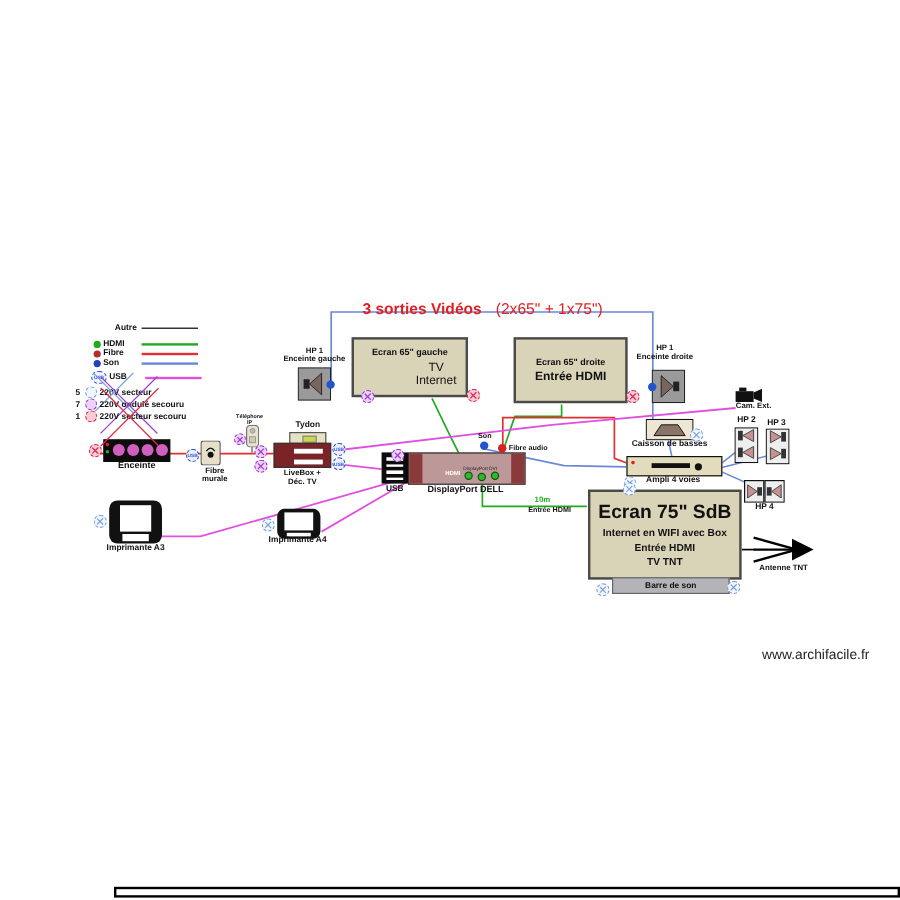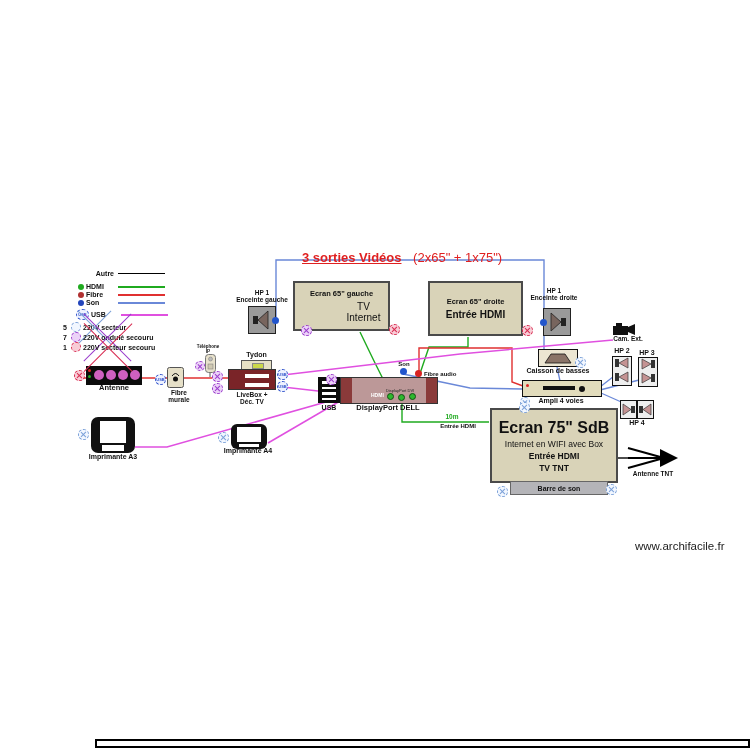--- a/index.html
+++ b/index.html
@@ -56,21 +56,21 @@
     <polyline points="135,447 167,447 340,398" fill="none" stroke="#e050e0" stroke-width="1.5"></polyline>
     <polyline points="268,443 340,401" fill="none" stroke="#e050e0" stroke-width="1.5"></polyline>
     <polyline points="613,340 460,354 283,375" fill="none" stroke="#e050e0" stroke-width="1.5"></polyline>
     <polyline points="283,387 318,391" fill="none" stroke="#e050e0" stroke-width="1.5"></polyline>
 
     <polyline points="618,458 629,458" fill="none" stroke="#000" stroke-width="1.4"></polyline>
     <polyline points="210,371 210,377" fill="none" stroke="#555" stroke-width="1"></polyline>
   </svg>
 
   <div class="abs lblz" style="left:302px;top:250px;font-size:13px;color:#e02020;white-space:nowrap;">
-    <span style="font-weight:bold;text-decoration:underline;">3 sorties Vidéos</span>
+    <span style="font-weight:bold;">3 sorties Vidéos</span>
     <span style="margin-left:8px;">(2x65" + 1x75")</span>
   </div>
 
   <div class="lrow" style="left:64px;top:270px;">
     <span style="width:50px;text-align:right;">Autre</span>
     <span class="swatch" style="background:#000;height:1.5px;"></span>
   </div>
   <div class="lrow" style="left:78px;top:283px;">
     <span class="ldot" style="background:#1faa1f;"></span>
     <span style="width:28px;">HDMI</span>
@@ -200,21 +200,21 @@
   <div class="abs dev" style="left:522px;top:380px;width:80px;height:17px;background:#e2dcbc;border:1px solid #111;box-sizing:border-box;">
     <div class="abs" style="left:3px;top:3px;width:3px;height:3px;background:#d22;border-radius:50%;"></div>
     <div class="abs" style="left:20px;top:5px;width:32px;height:4px;background:#111;"></div>
     <div class="abs" style="left:56px;top:5px;width:6px;height:6px;background:#111;border-radius:50%;"></div>
   </div>
   <div class="outlet o-sect" style="left:520px;top:397px;width:10px;height:10px;"></div>
   <div class="lbl lblz" style="left:531px;top:397px;width:60px;font-size:7px;"><span>Ampli 4 voies</span></div>
 
   <div class="box65" style="left:490px;top:408px;width:128px;height:75px;gap:2px;">
     <span style="font-size:16px;font-weight:bold;">Ecran 75" SdB</span>
-    <span style="font-size:8.5px;font-weight:normal;">Internet en WIFI avec Box</span>
+    <span style="font-size:8.5px;font-weight:bold;">Internet en WIFI avec Box</span>
     <span style="font-size:8.5px;font-weight:bold;">Entrée HDMI</span>
     <span style="font-size:8.5px;font-weight:bold;">TV TNT</span>
   </div>
   <div class="outlet o-sect" style="left:519px;top:402px;width:11px;height:11px;"></div>
   <div class="abs dev" style="left:510px;top:481px;width:98px;height:14px;background:#b4b4b8;border:1px solid #666;box-sizing:border-box;display:flex;align-items:center;justify-content:center;">
     <span style="font-size:7px;font-weight:bold;">Barre de son</span>
   </div>
   <div class="outlet o-sect" style="left:497px;top:486px;width:11px;height:11px;"></div>
   <div class="outlet o-sect" style="left:606px;top:484px;width:11px;height:11px;"></div>
 
@@ -230,21 +230,21 @@
 
   <div class="abs dev" style="left:86px;top:366px;width:56px;height:19px;background:#0c0c0c;">
     <div class="abs" style="left:2px;top:3px;width:3px;height:3px;background:#d22;border-radius:50%;"></div>
     <div class="abs" style="left:2px;top:9px;width:3px;height:3px;background:#2a2;border-radius:50%;"></div>
     <div class="abs" style="left:8px;top:4px;width:10px;height:10px;background:#d060c0;border-radius:50%;"></div>
     <div class="abs" style="left:20px;top:4px;width:10px;height:10px;background:#d060c0;border-radius:50%;"></div>
     <div class="abs" style="left:32px;top:4px;width:10px;height:10px;background:#d060c0;border-radius:50%;"></div>
     <div class="abs" style="left:44px;top:4px;width:10px;height:10px;background:#d060c0;border-radius:50%;"></div>
   </div>
   <div class="outlet o-sec" style="left:74px;top:370px;width:11px;height:11px;"></div>
-  <div class="lbl lblz" style="left:86px;top:384px;width:56px;font-size:7.5px;"><span>Antenne</span></div>
+  <div class="lbl lblz" style="left:86px;top:384px;width:56px;font-size:7.5px;"><span>Enceinte</span></div>
 
   <div class="usbbadge" style="left:155px;top:374px;width:11px;height:11px;">USB</div>
   <div class="abs dev" style="left:167px;top:367px;">
     <svg width="17" height="21" viewBox="0 0 17 21">
       <rect x="0.5" y="0.5" width="16" height="20" rx="2" fill="#e6e0c8" stroke="#555"></rect>
       <path d="M5,9 Q8.5,4 12,9" fill="none" stroke="#111" stroke-width="1"></path>
       <circle cx="8.5" cy="12" r="2.5" fill="#111"></circle>
     </svg>
   </div>
   <div class="lbl lblz" style="left:161px;top:389px;width:36px;font-size:6.5px;">

